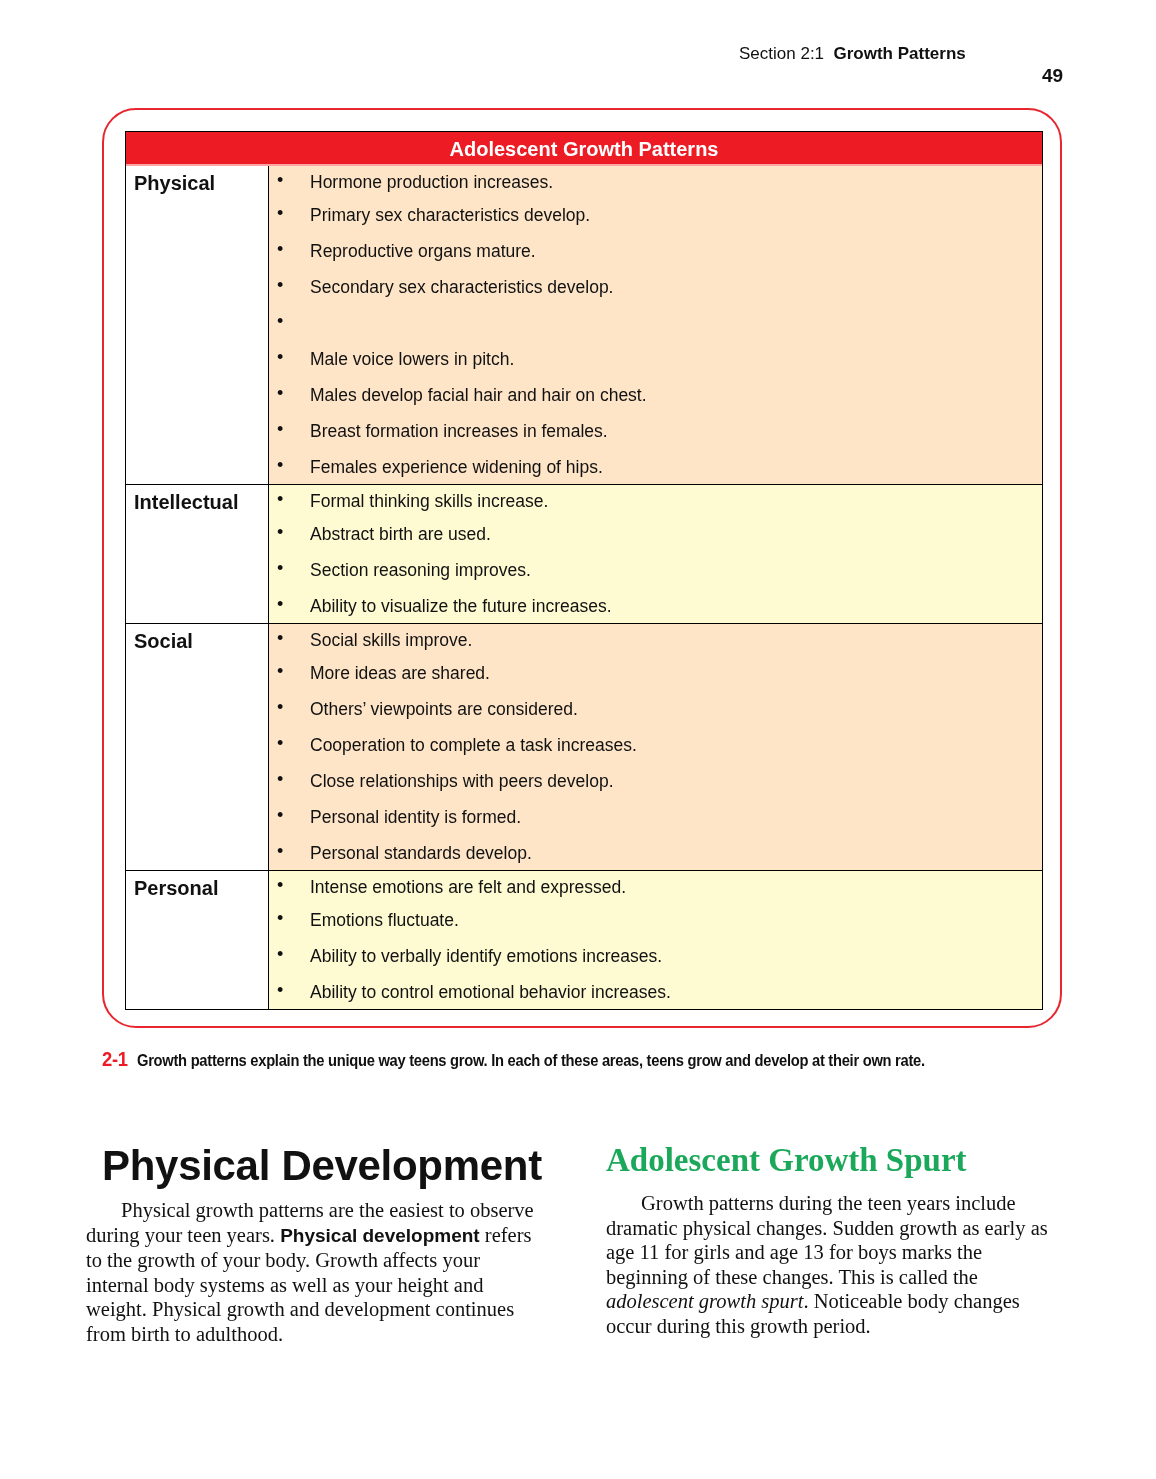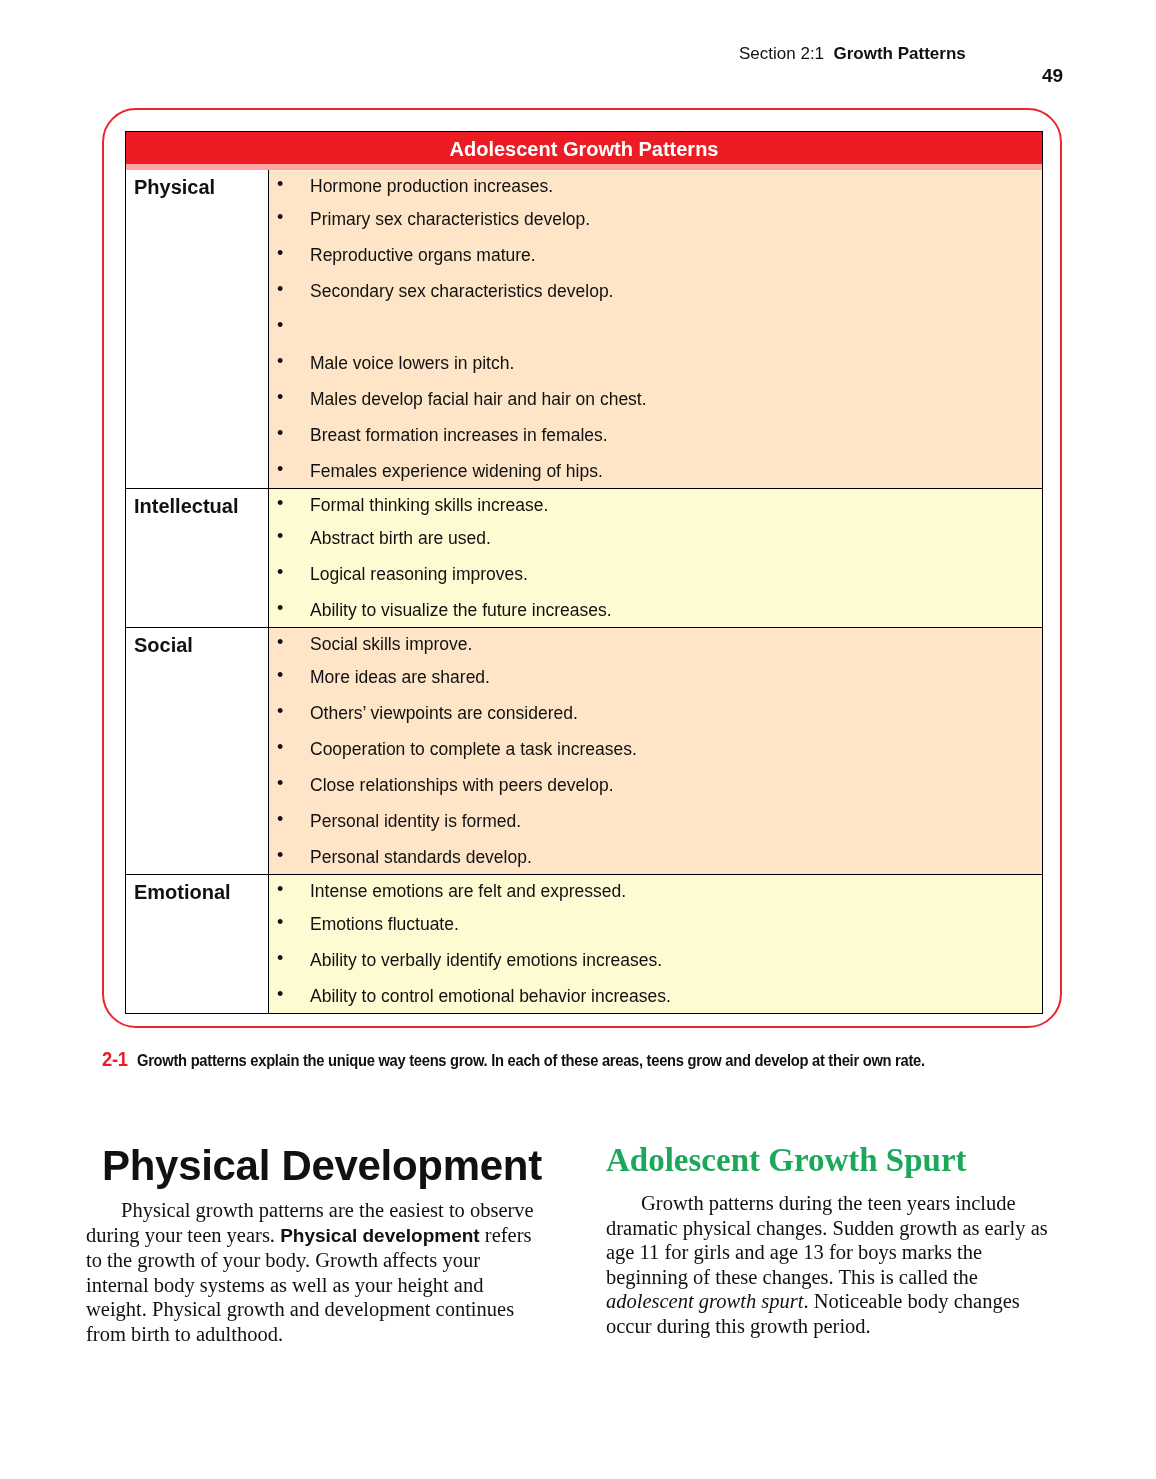--- a/index.html
+++ b/index.html
@@ -5,21 +5,21 @@
   html, body { margin: 0; padding: 0; background: #ffffff; }
   body { width: 1156px; height: 1479px; position: relative; overflow: hidden; font-family: "Liberation Sans", sans-serif; color: #111; }
   .header { position: absolute; top: 44px; left: 0; width: 980px; height: 24px; font-size: 17px; }
   .header .section { position: absolute; left: 739px; top: 0; }
   .header .section b { font-weight: bold; }
   .header .page-num { position: absolute; left: 1042px; top: -1px; font-weight: bold; font-size: 19px; margin-top: 22px; }
 
   .frame { position: absolute; left: 102px; top: 108px; width: 960px; height: 920px; border: 2px solid #e8262f; border-radius: 34px; box-sizing: border-box; }
 
   .tbl { position: absolute; left: 125px; top: 131px; width: 918px; border: 1px solid #000; box-sizing: border-box; }
-  .tbl-title { height: 32px; background: #ed1c24; color: #fff; font-weight: bold; font-size: 20px; text-align: center; line-height: 34px; border-bottom: 6px solid #fca5a5; }
+  .tbl-title { height: 32px; background: #ed1c24; color: #fff; font-weight: bold; font-size: 20px; text-align: center; line-height: 34px; border-bottom: 2px solid #fca5a5; }
   .row { display: flex; border-bottom: 1px solid #000; }
   .row:last-child { border-bottom: none; }
   .cat { width: 143px; background: #fff; border-right: 1px solid #000; font-weight: bold; font-size: 20px; padding: 6px 16px 0 8px; box-sizing: border-box; }
   .items { flex: 1; list-style: none; margin: 0; padding: 0 0 0 0; }
   .items li { position: relative; height: 36px; font-size: 17.5px; line-height: 34px; padding-left: 41px; }
   .items li:first-child { height: 32px; line-height: 32px; }
   .items li:last-child { height: 34px; }
   .items li .bullet { position: absolute; left: 8px; top: -2px; font-size: 18px; }
   .peach { background: #fee5c8; }
   .yellow { background: #fefad2; }
@@ -61,40 +61,40 @@
       <li><span class="bullet">•</span><span>Breast formation increases in females.</span></li>
       <li><span class="bullet">•</span><span>Females experience widening of hips.</span></li>
     </ul>
   </div>
 
   <div class="row">
     <div class="cat">Intellectual</div>
     <ul class="items yellow">
       <li><span class="bullet">•</span><span>Formal thinking skills increase.</span></li>
       <li><span class="bullet">•</span><span>Abstract birth are used.</span></li>
-      <li><span class="bullet">•</span><span>Logical reasoning improves.</span></li>
+      <li><span class="bullet">•</span><span>Section reasoning improves.</span></li>
       <li><span class="bullet">•</span><span>Ability to visualize the future increases.</span></li>
     </ul>
   </div>
 
   <div class="row">
     <div class="cat">Social</div>
     <ul class="items peach">
       <li><span class="bullet">•</span><span>Social skills improve.</span></li>
       <li><span class="bullet">•</span><span>More ideas are shared.</span></li>
       <li><span class="bullet">•</span><span>Others’ viewpoints are considered.</span></li>
       <li><span class="bullet">•</span><span>Cooperation to complete a task increases.</span></li>
       <li><span class="bullet">•</span><span>Close relationships with peers develop.</span></li>
       <li><span class="bullet">•</span><span>Personal identity is formed.</span></li>
       <li><span class="bullet">•</span><span>Personal standards develop.</span></li>
     </ul>
   </div>
 
   <div class="row">
-    <div class="cat">Emotional</div>
+    <div class="cat">Personal</div>
     <ul class="items yellow">
       <li><span class="bullet">•</span><span>Intense emotions are felt and expressed.</span></li>
       <li><span class="bullet">•</span><span>Emotions fluctuate.</span></li>
       <li><span class="bullet">•</span><span>Ability to verbally identify emotions increases.</span></li>
       <li><span class="bullet">•</span><span>Ability to control emotional behavior increases.</span></li>
     </ul>
   </div>
 </div>
 
 <div class="caption">

